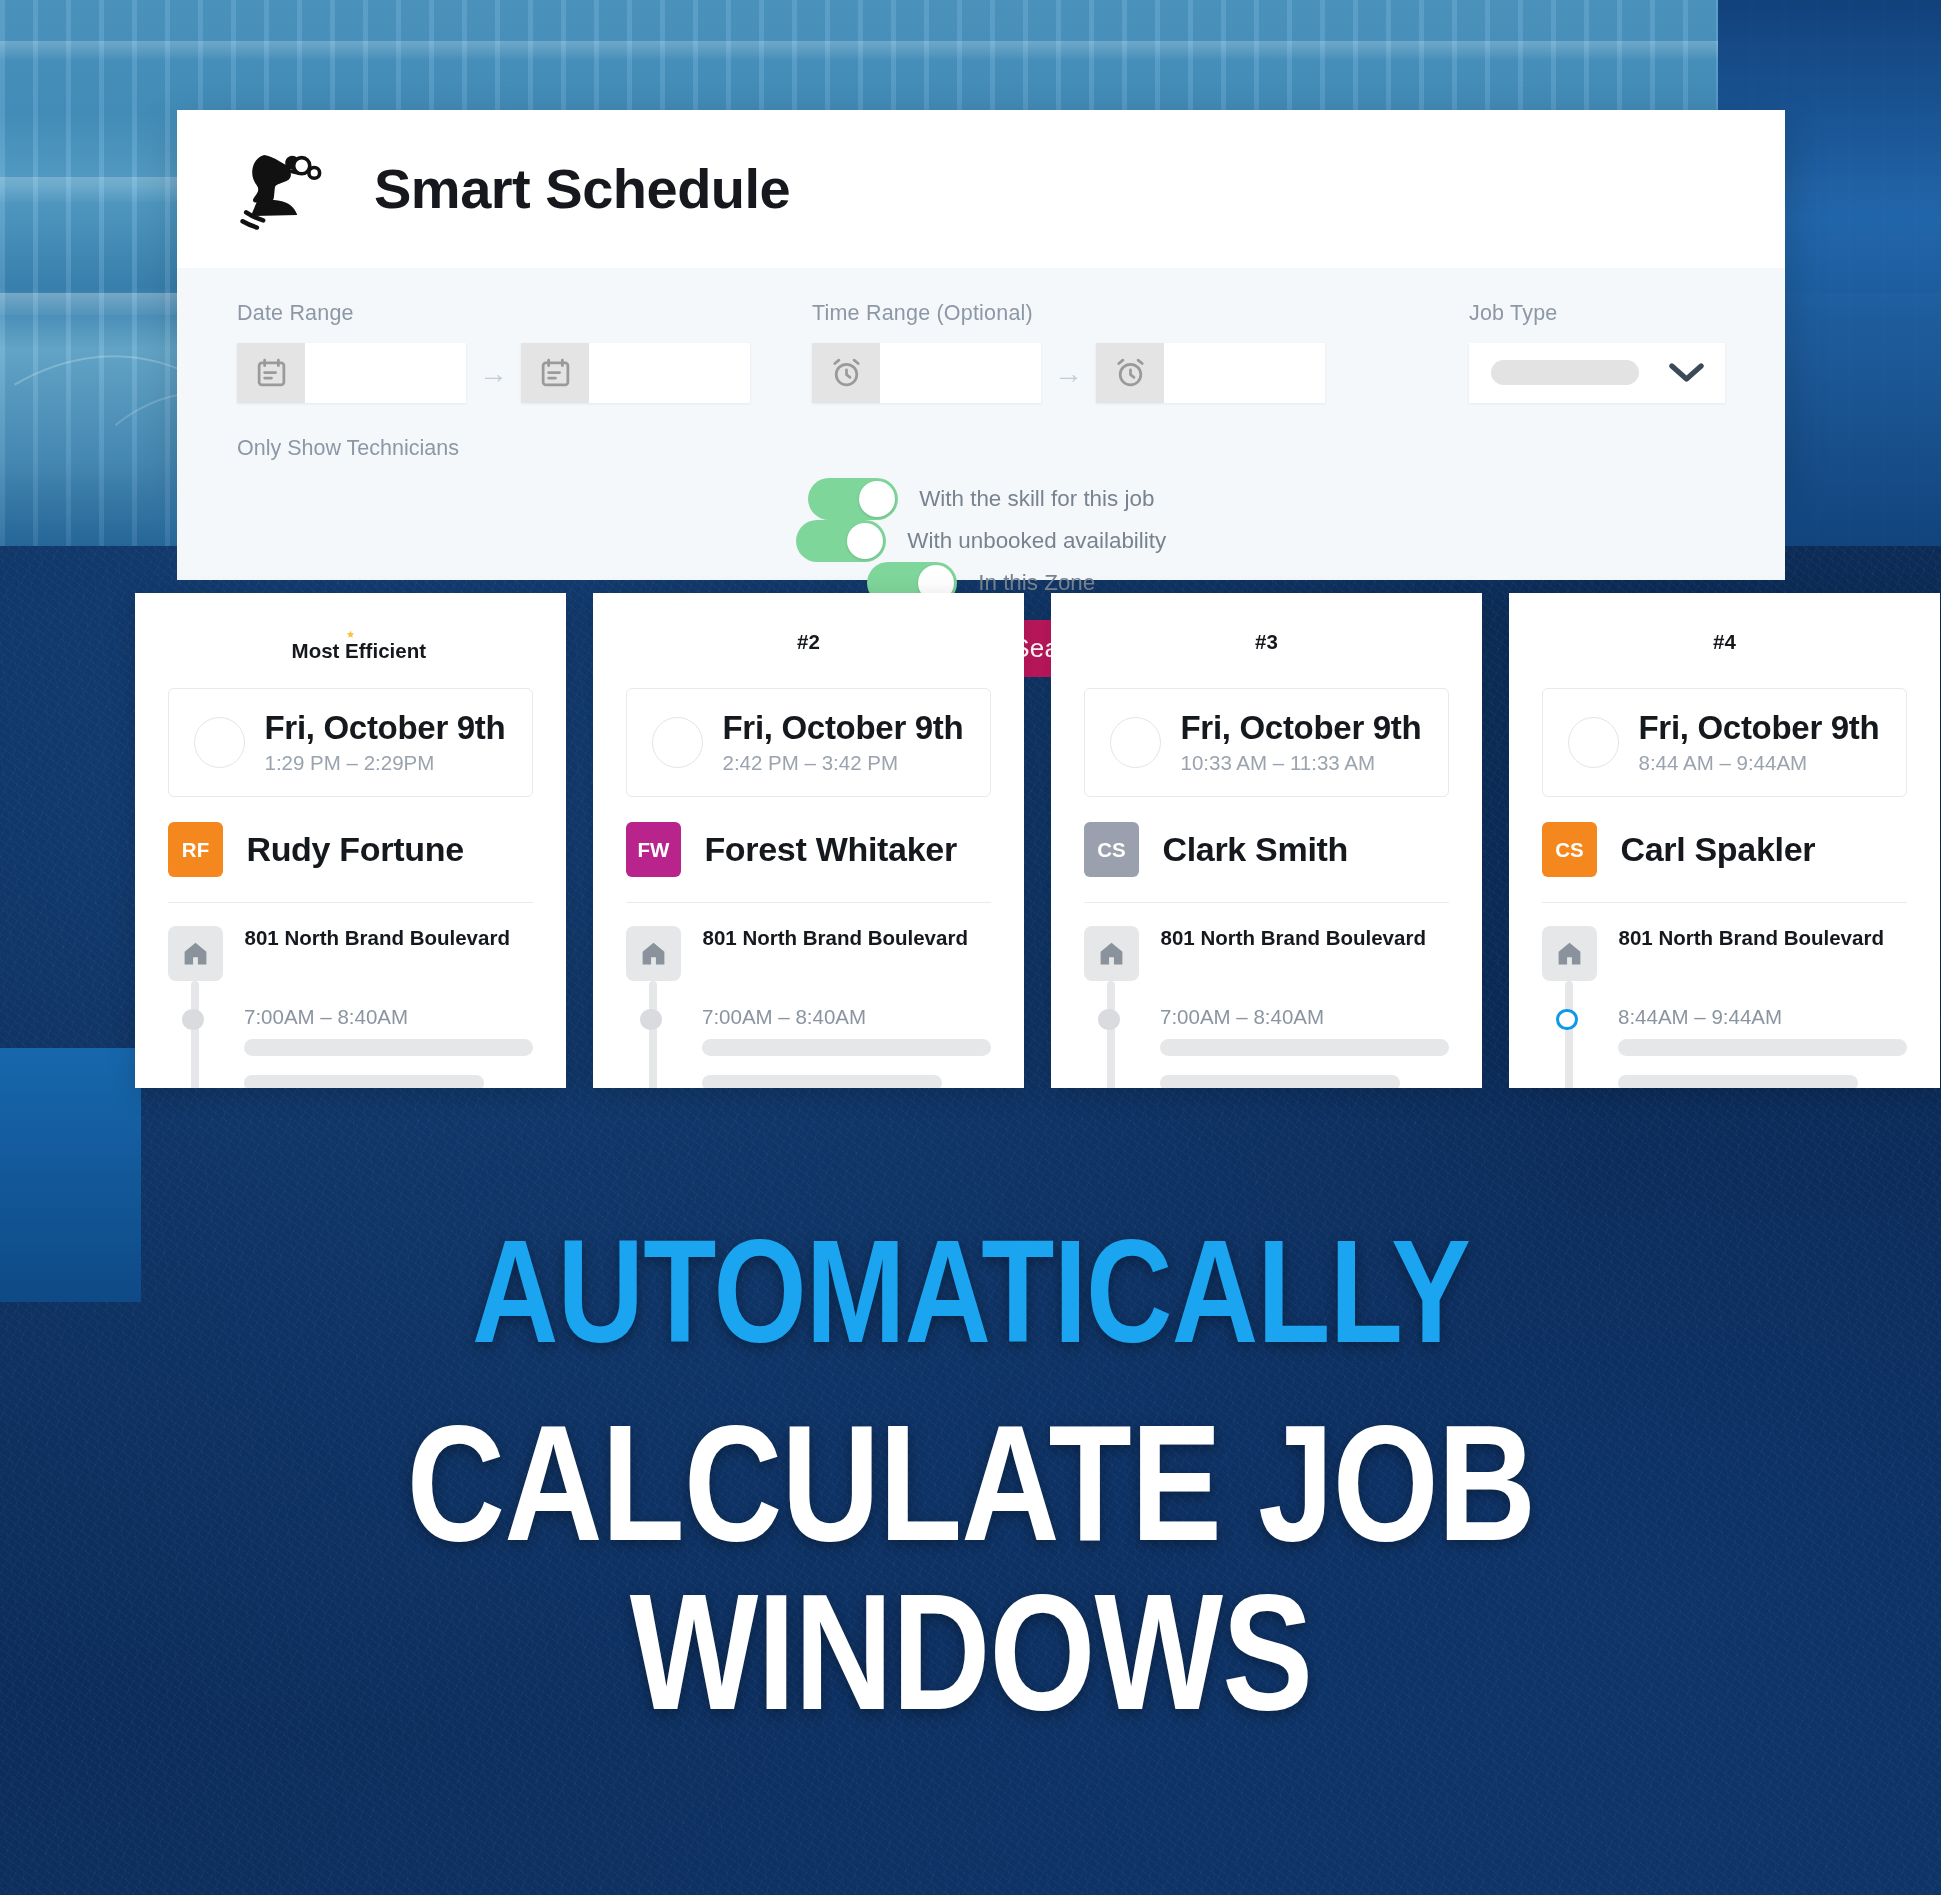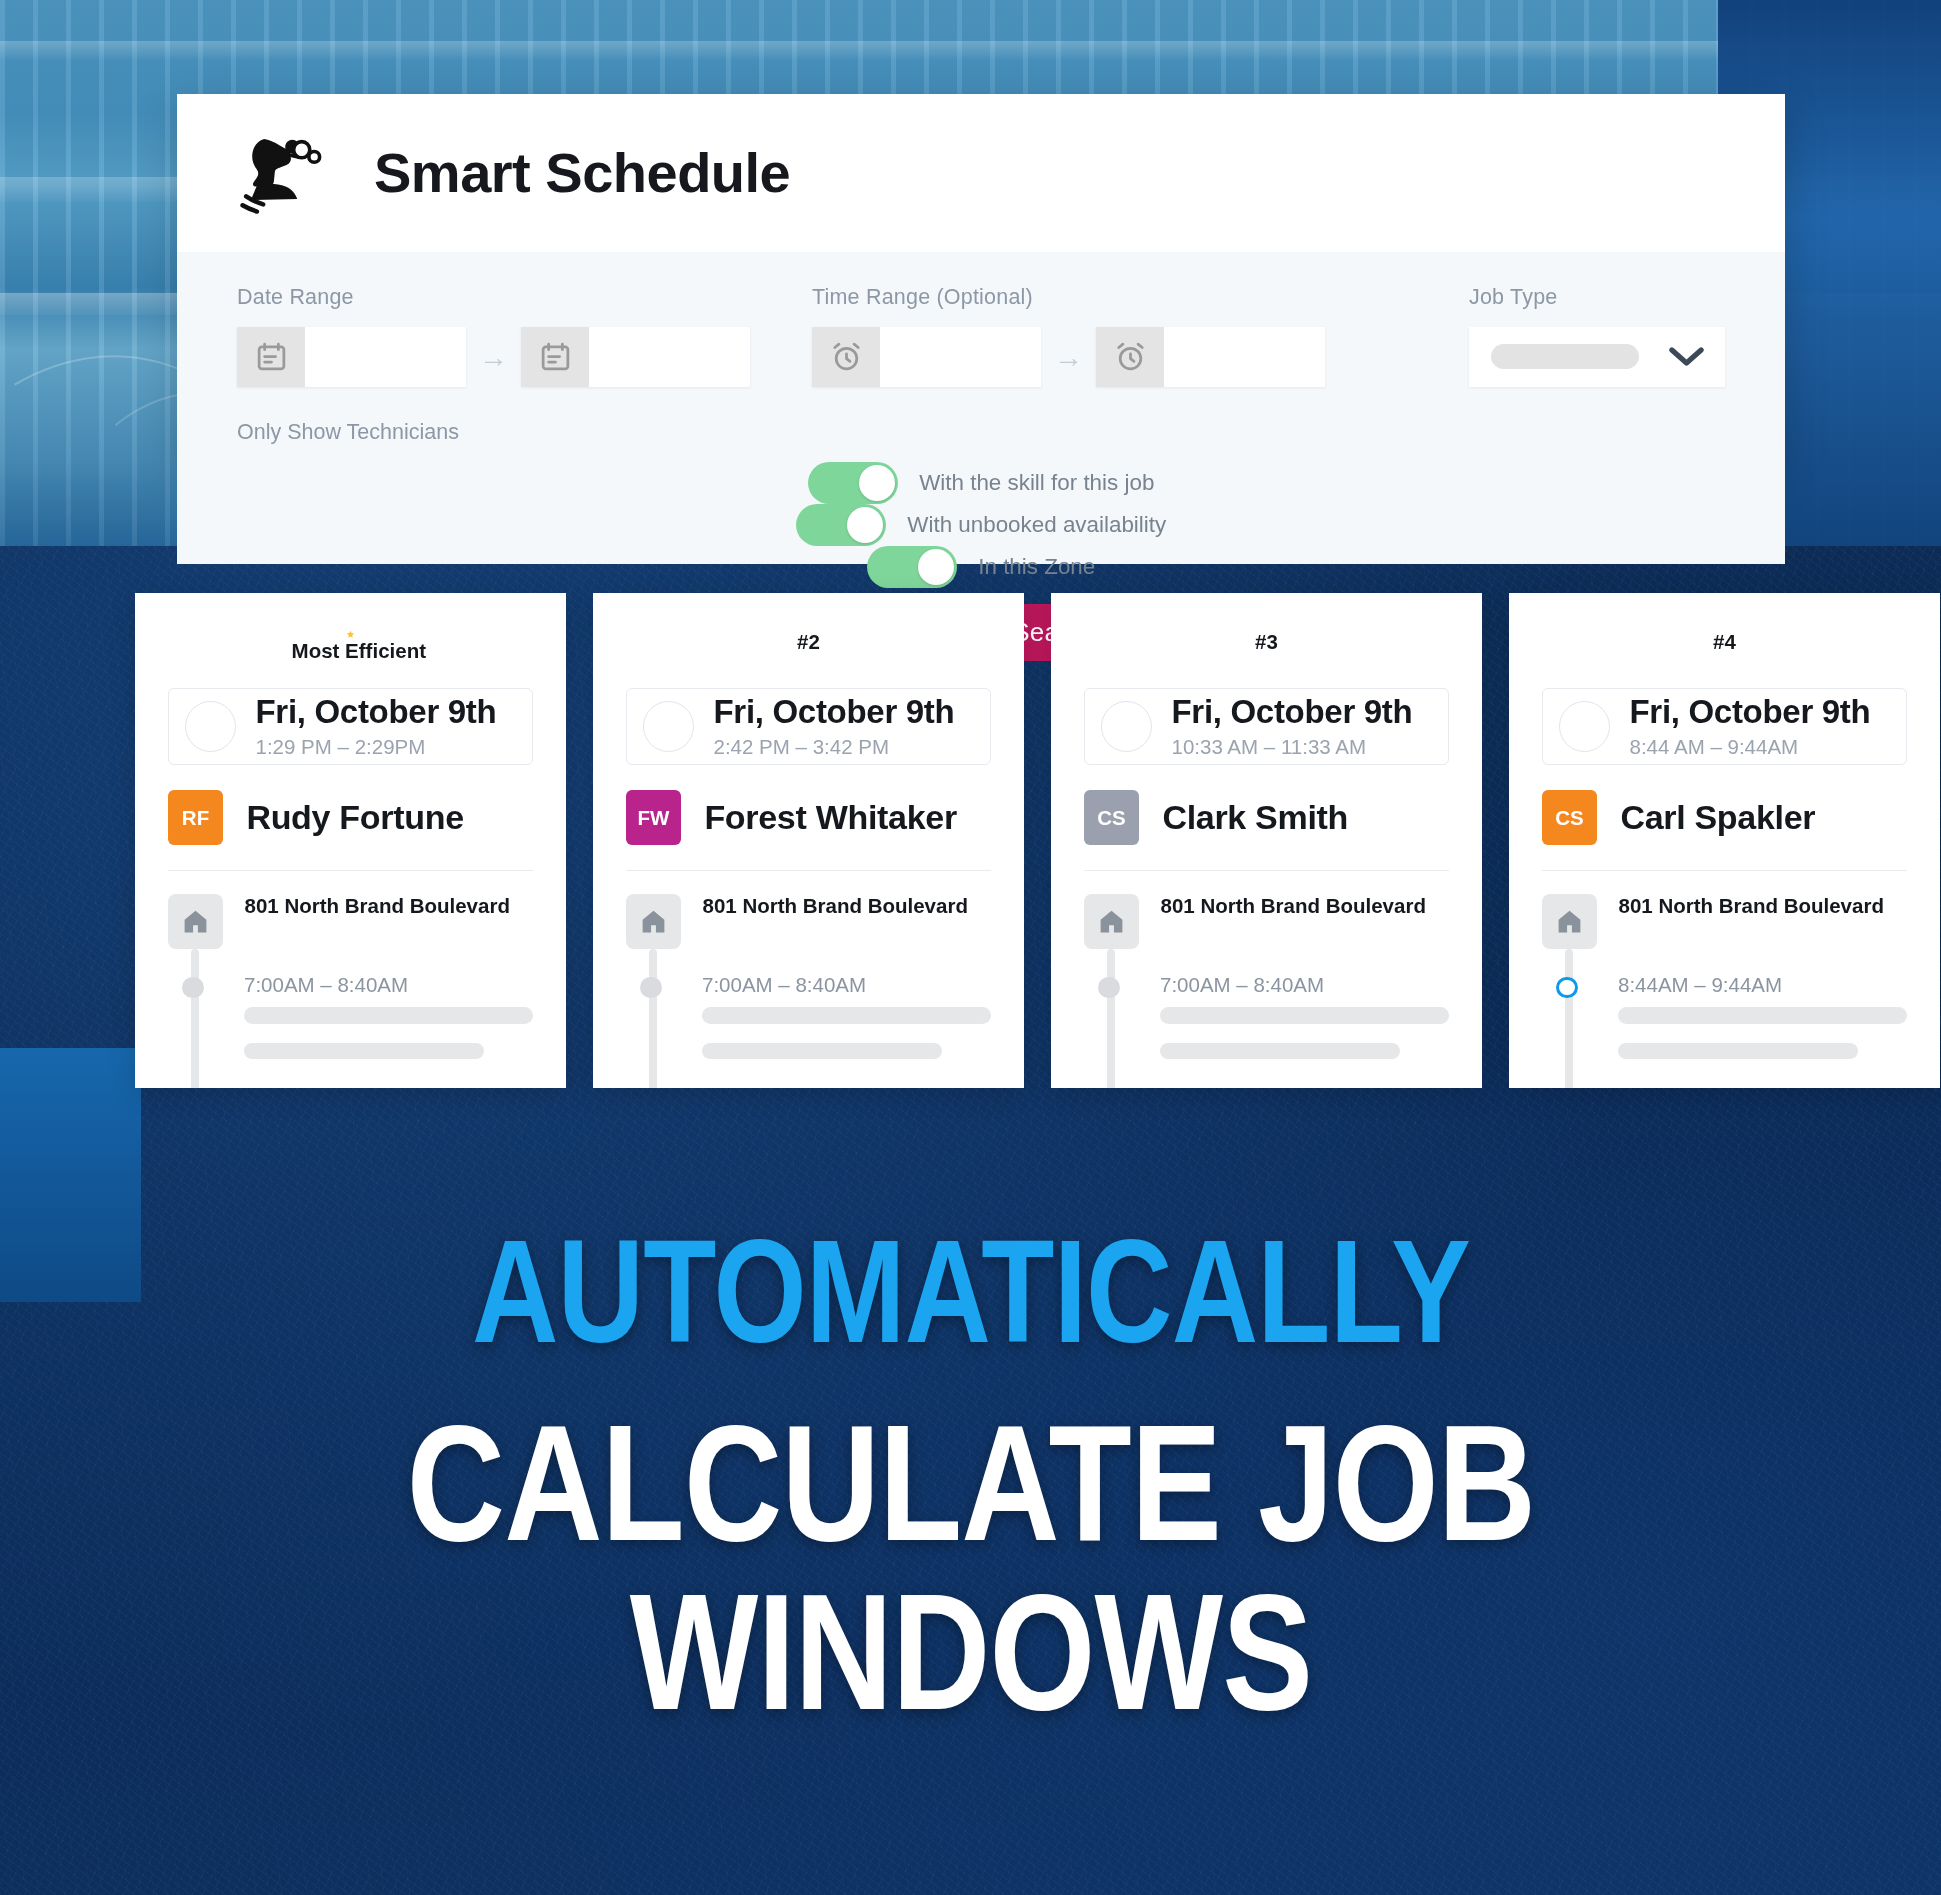--- a/index.html
+++ b/index.html
@@ -57,21 +57,21 @@
     position: absolute; inset: 0;
     background-image:
       repeating-linear-gradient(37deg, rgba(255,255,255,0.030) 0 1px, transparent 1px 6.8px),
       repeating-linear-gradient(117deg, rgba(255,255,255,0.022) 0 1px, transparent 1px 8.8px),
       repeating-linear-gradient(83deg, rgba(90,160,230,0.035) 0 1px, transparent 1px 12.7px);
     pointer-events: none;
   }
 
   
   #app-window {
-    position: absolute; left: 177px; top: 94px; width: 1608px; height: 378px;
+    position: absolute; left: 177px; top: 110px; width: 1608px; height: 378px;
     background: #ffffff;
     box-shadow: 0 9.8px 39px rgba(0,0,0,0.18);
   }
   #app-header {
     height: 158px; display: flex; align-items: center; padding-left: 60px;
     background: #fff;
   }
   #logo-mark { width: 90px; height: 86px; flex: 0 0 auto; }
   #app-title {
     margin-left: 47px; font-size: 56px; font-weight: 700; color: #16181d;
@@ -136,21 +136,21 @@
     padding: 37px 33px 0 33px; overflow: hidden; position: relative;
   }
   .card-gap { width: 27px; flex: 0 0 auto; }
   .rank-row { display: flex; align-items: center; height: 33px; flex-direction: column; }
   .star-icon { width: 29px; height: 29px; color: #ffc043; }
   .rank-text { font-size: 20.5px; font-weight: 700; color: #15181d; }
   .rank-text.with-star { margin-left: 16.6px; }
 
   .date-box {
     margin-top: 25px; border: 1px solid #e6e9ed; border-radius: 5.9px;
-    height: 77px; display: flex; align-items: center; padding-left: 16px;
+    height: 109px; display: flex; align-items: center; padding-left: 25px;
   }
   .radio-circle {
     width: 51px; height: 51px; border-radius: 50%; border: 1px solid #e1e5ea;
     flex: 0 0 auto;
   }
   .date-texts { margin-left: 19.5px; }
   .date-main { font-size: 33px; font-weight: 700; color: #15181d; line-height: 1.12; letter-spacing: -0.3px; }
   .date-sub { font-size: 20.5px; color: #9aa3ae; margin-top: 3.9px; }
 
   .tech-row {

